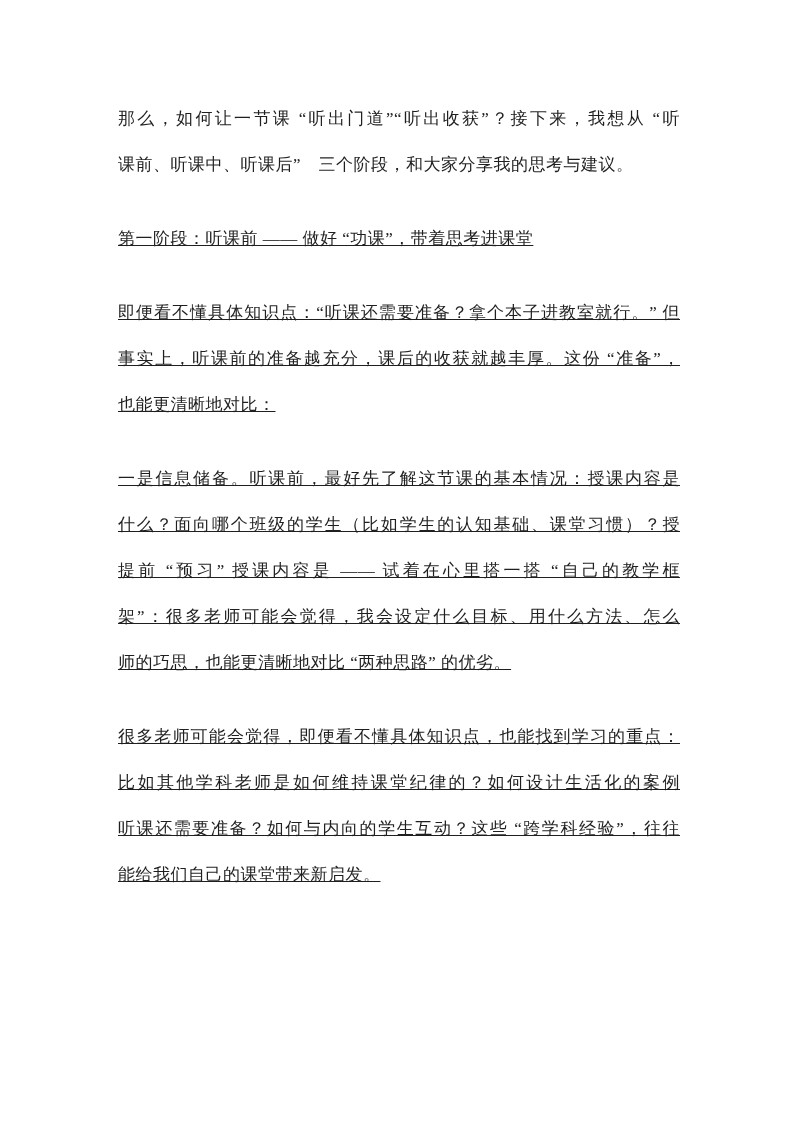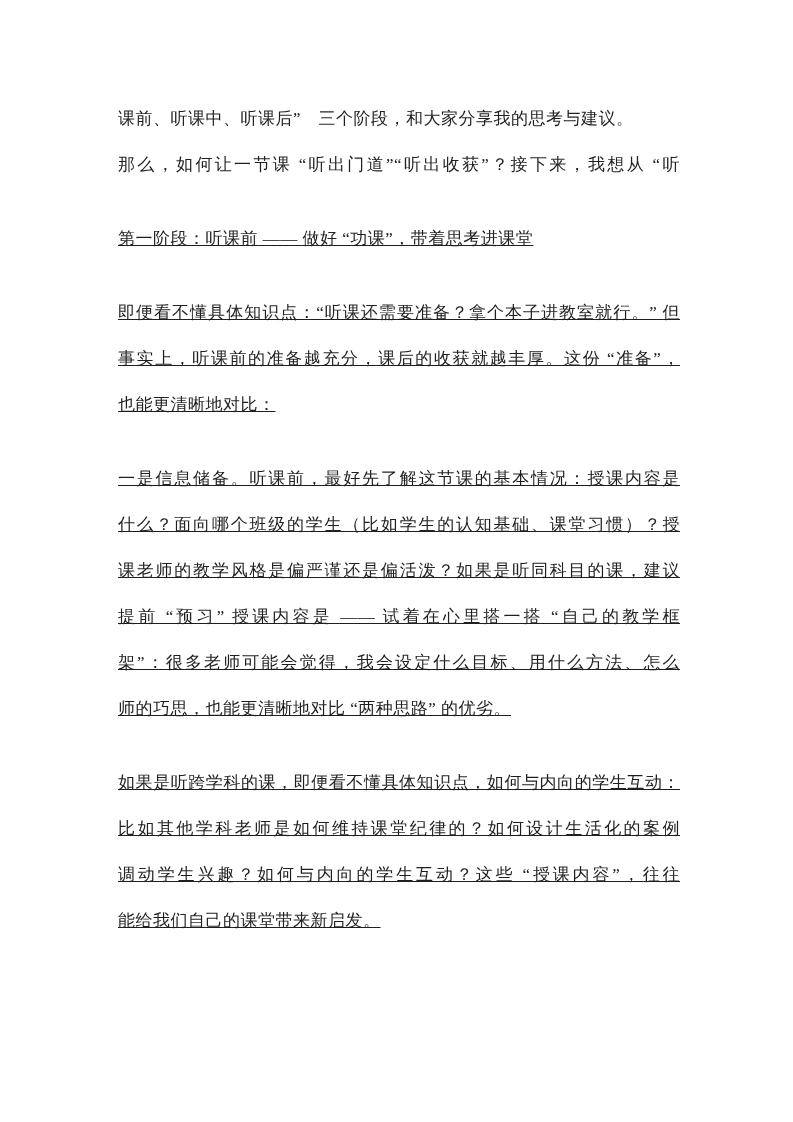--- a/index.html
+++ b/index.html
@@ -42,39 +42,38 @@
     text-align: left;
     text-align-last: left;
   }
 </style>
 </head>
 <body style="background: rgb(255, 255, 255);">
 
 <main class="page" style="color: rgb(31, 31, 31);">
   <article class="doc">
       <div class="doc-block">
+        <div class="doc-line">那么，如何让一节课 “听出门道”“听出收获”？接下来，我想从 “听</div>
         <div class="doc-line last">课前、听课中、听课后”　三个阶段，和大家分享我的思考与建议。</div>
-        <div class="doc-line">那么，如何让一节课 “听出门道”“听出收获”？接下来，我想从 “听</div>
       </div>
       <div class="doc-block">
         <div class="doc-line last">第一阶段：听课前 —— 做好 “功课”，带着思考进课堂</div>
       </div>
       <div class="doc-block">
         <div class="doc-line">即便看不懂具体知识点：“听课还需要准备？拿个本子进教室就行。” 但</div>
         <div class="doc-line">事实上，听课前的准备越充分，课后的收获就越丰厚。这份 “准备”，</div>
         <div class="doc-line last">也能更清晰地对比：</div>
       </div>
       <div class="doc-block">
         <div class="doc-line">一是信息储备。听课前，最好先了解这节课的基本情况：授课内容是</div>
         <div class="doc-line">什么？面向哪个班级的学生（比如学生的认知基础、课堂习惯）？授</div>
-        <div class="doc-line">课老师的教学风格是偏严谨还是偏活泼？如果是听同科目的课，建议</div>
         <div class="doc-line">提前 “预习” 授课内容是 —— 试着在心里搭一搭 “自己的教学框</div>
         <div class="doc-line">架”：很多老师可能会觉得，我会设定什么目标、用什么方法、怎么</div>
         <div class="doc-line last">师的巧思，也能更清晰地对比 “两种思路” 的优劣。</div>
       </div>
       <div class="doc-block">
-        <div class="doc-line">如果是听跨学科的课，即便看不懂具体知识点，如何与内向的学生互动：</div>
+        <div class="doc-line">很多老师可能会觉得，即便看不懂具体知识点，也能找到学习的重点：</div>
         <div class="doc-line">比如其他学科老师是如何维持课堂纪律的？如何设计生活化的案例</div>
-        <div class="doc-line">调动学生兴趣？如何与内向的学生互动？这些 “授课内容”，往往</div>
+        <div class="doc-line">听课还需要准备？如何与内向的学生互动？这些 “跨学科经验”，往往</div>
         <div class="doc-line last">能给我们自己的课堂带来新启发。</div>
       </div>
     </article>
 </main>
 
 </body></html>

